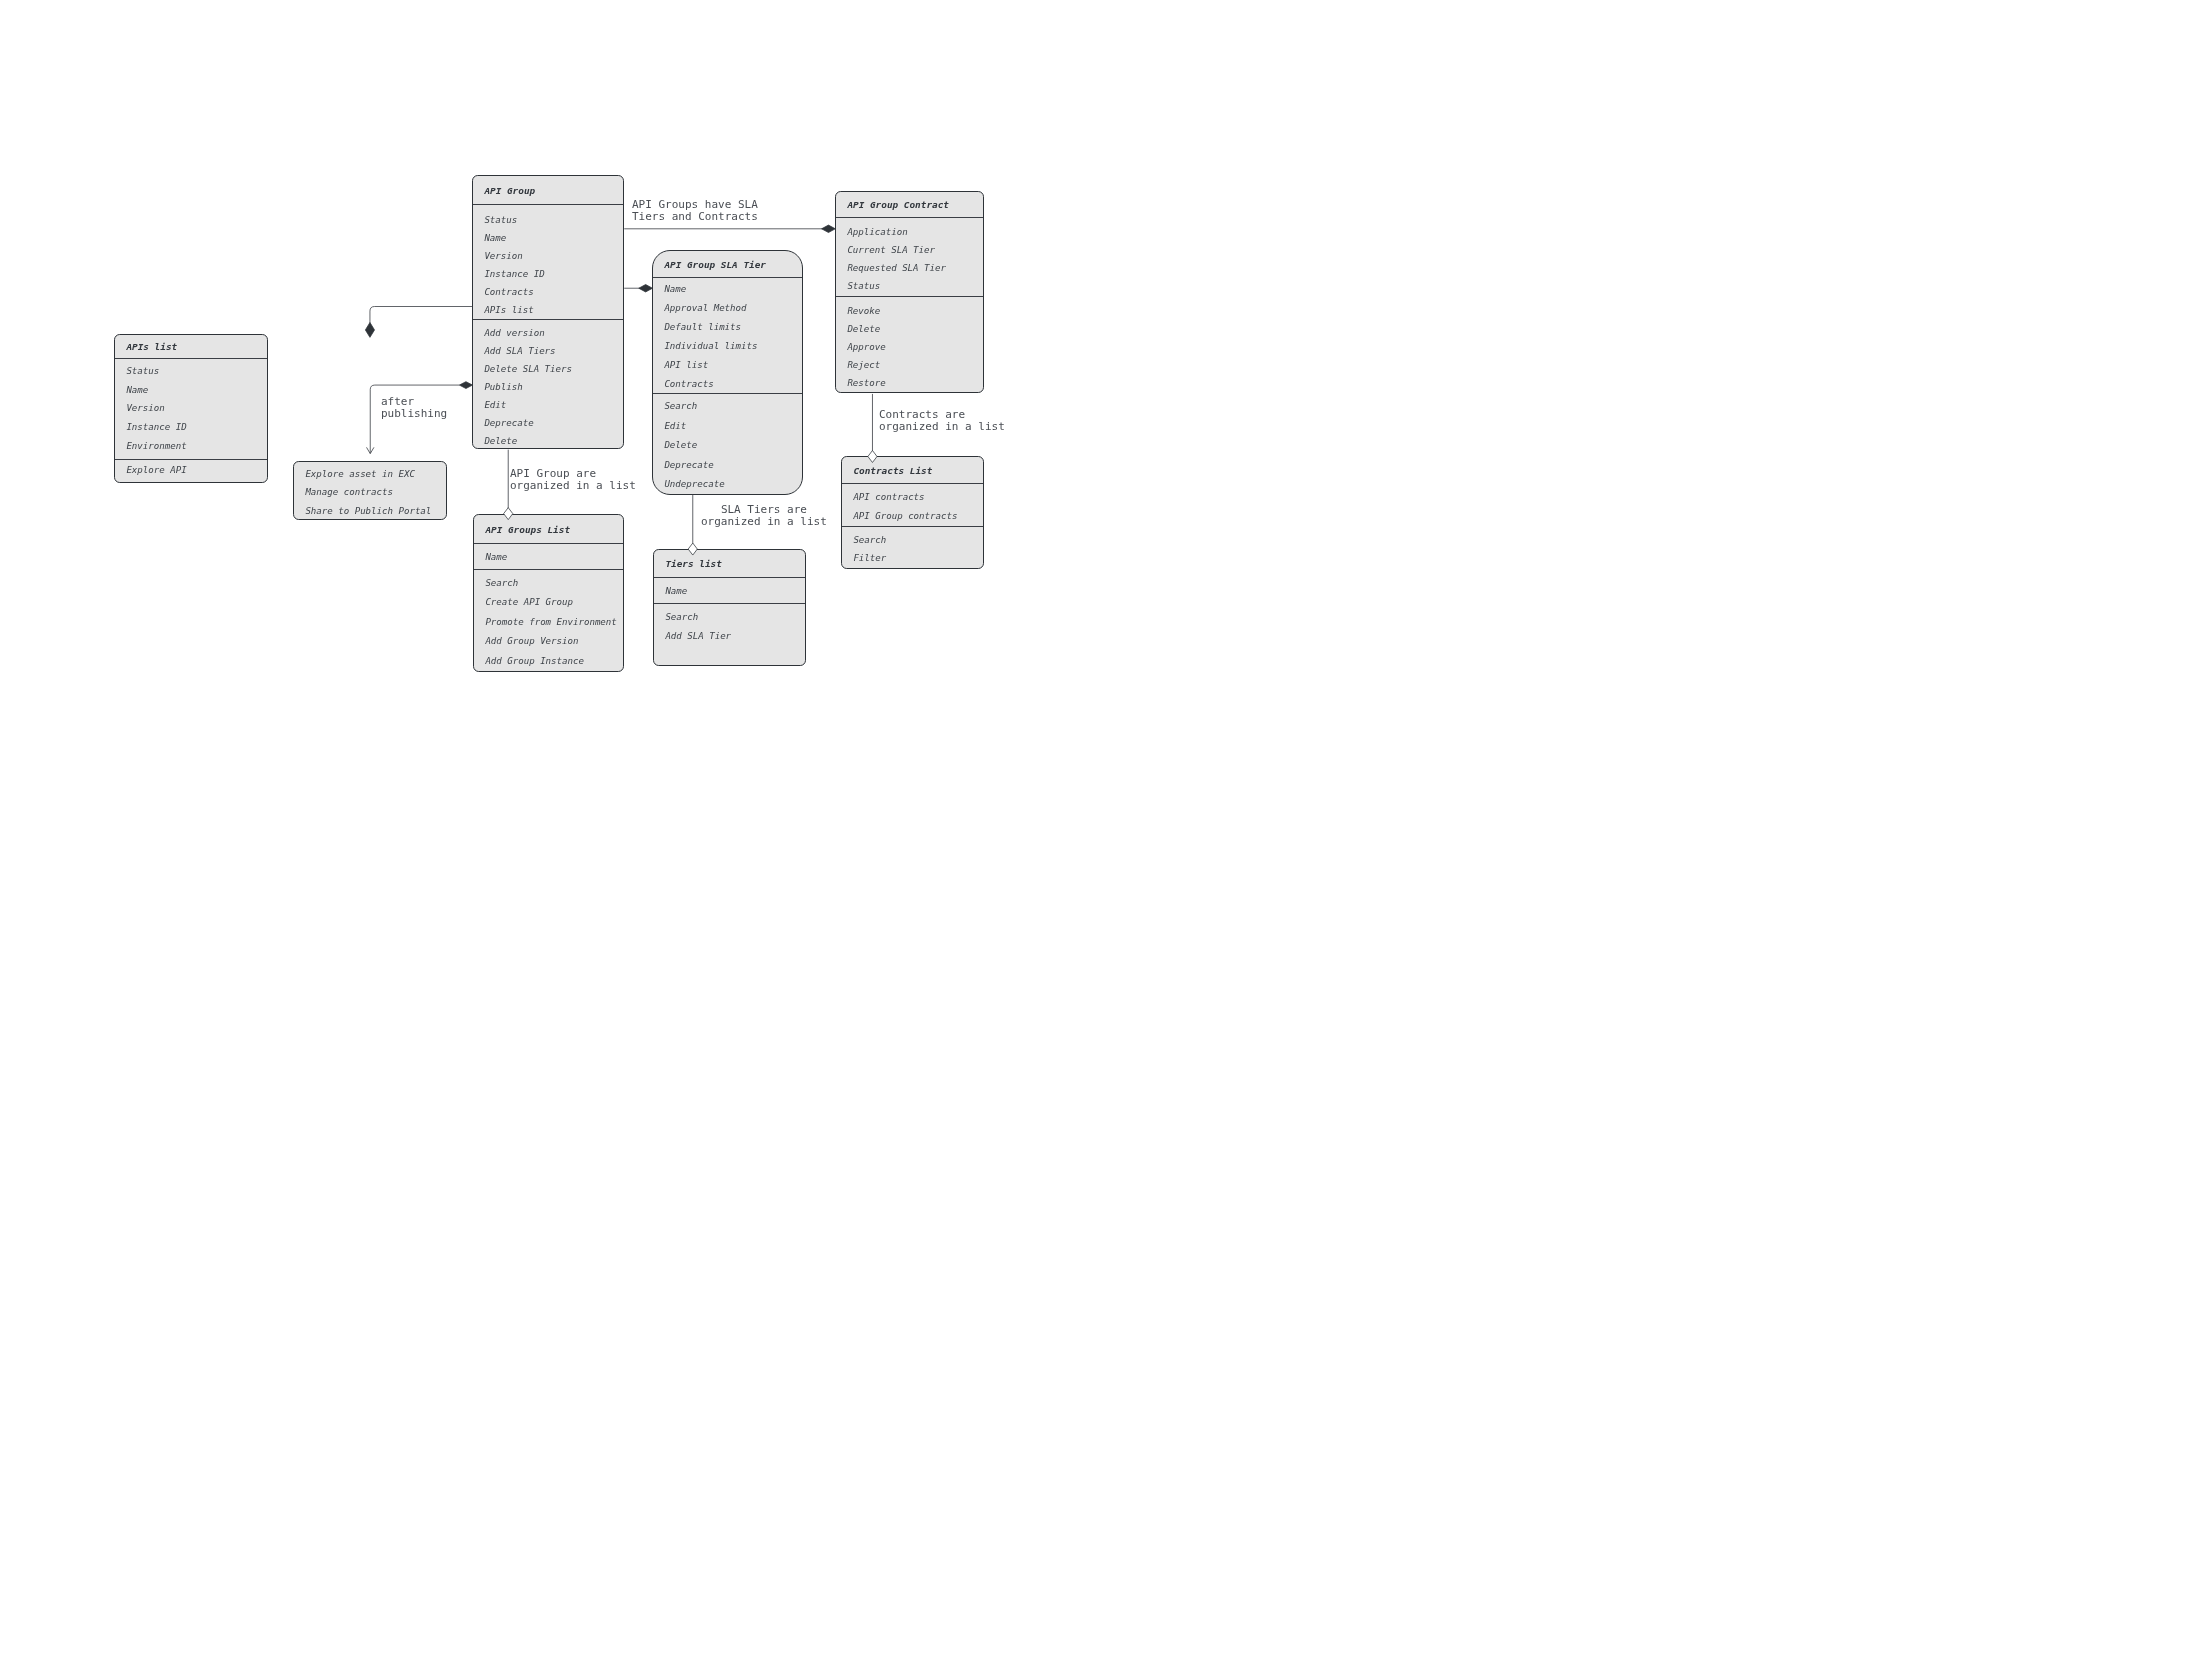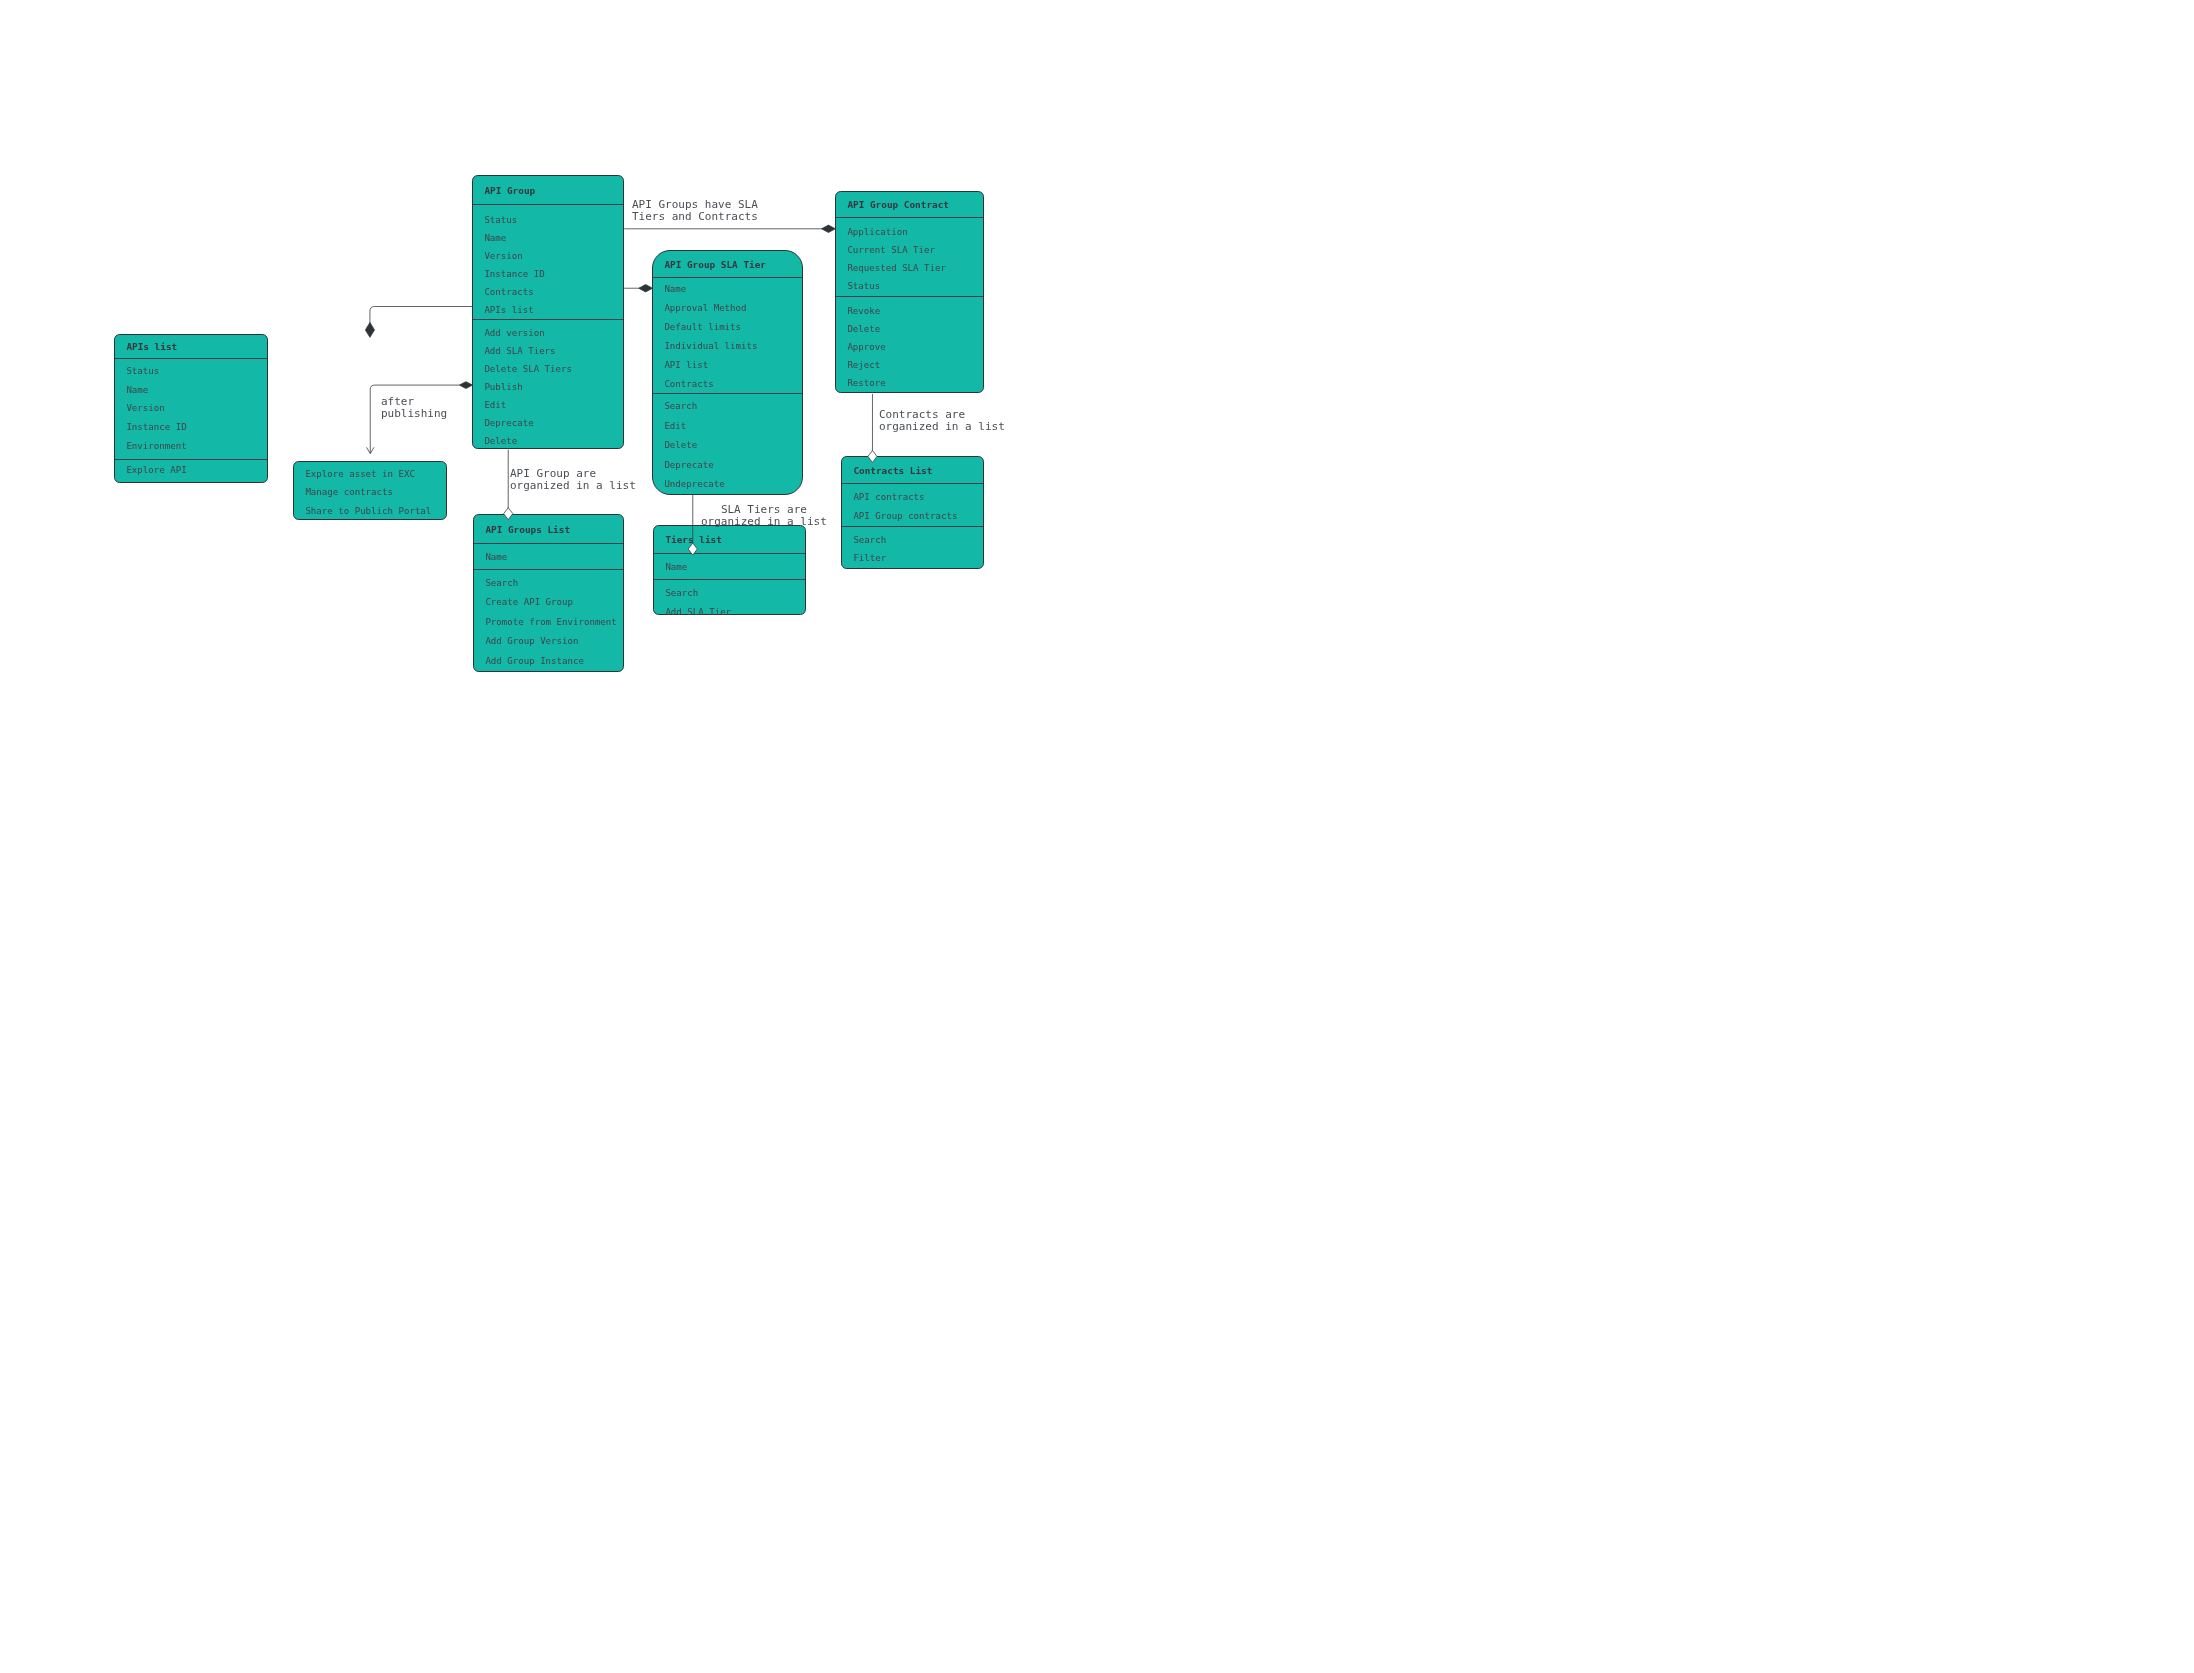--- a/index.html
+++ b/index.html
@@ -5,25 +5,26 @@
   html,body{margin:0;padding:0;background:#ffffff;}
   #canvas{
     position:relative;
     width:1097px;height:837px;
     background:#ffffff;
     font-family:"DejaVu Sans Mono","Liberation Mono",monospace;
     overflow:hidden;
   }
   .entity{
     position:absolute;
-    background:#14b8a6;
+    background:#e5e5e5;
     border:0.9px solid #2e3338;
     border-radius:5.7px;
     box-sizing:border-box;
     color:#3f444a;
+    font-style:italic;
   }
   .e-title{
     font-weight:bold;
     color:#33383e;
     padding-left:11.4px;
     font-size:9.4px;
     display:flex;align-items:center;
     box-sizing:border-box;
   }
   .e-sec{
@@ -124,21 +125,21 @@
     </div>
     <div class="e-sec" style="height:101px;padding-top:3.4px;--rh:19.4px;">
       <div class="row">Search</div>
       <div class="row">Edit</div>
       <div class="row">Delete</div>
       <div class="row">Deprecate</div>
       <div class="row">Undeprecate</div>
     </div>
   </div>
 
-  <div class="entity" style="left:653px;top:525px;width:153px;height:90px;">
+  <div class="entity" style="left:653px;top:549px;width:153px;height:117px;">
     <div class="e-title" style="height:27px;">Tiers list</div>
     <div class="e-sec" style="height:26px;--rh:26px;">
       <div class="row">Name</div>
     </div>
     <div class="e-sec" style="height:45px;padding-top:4px;--rh:19.4px;">
       <div class="row">Search</div>
       <div class="row">Add SLA Tier</div>
     </div>
   </div>
 

